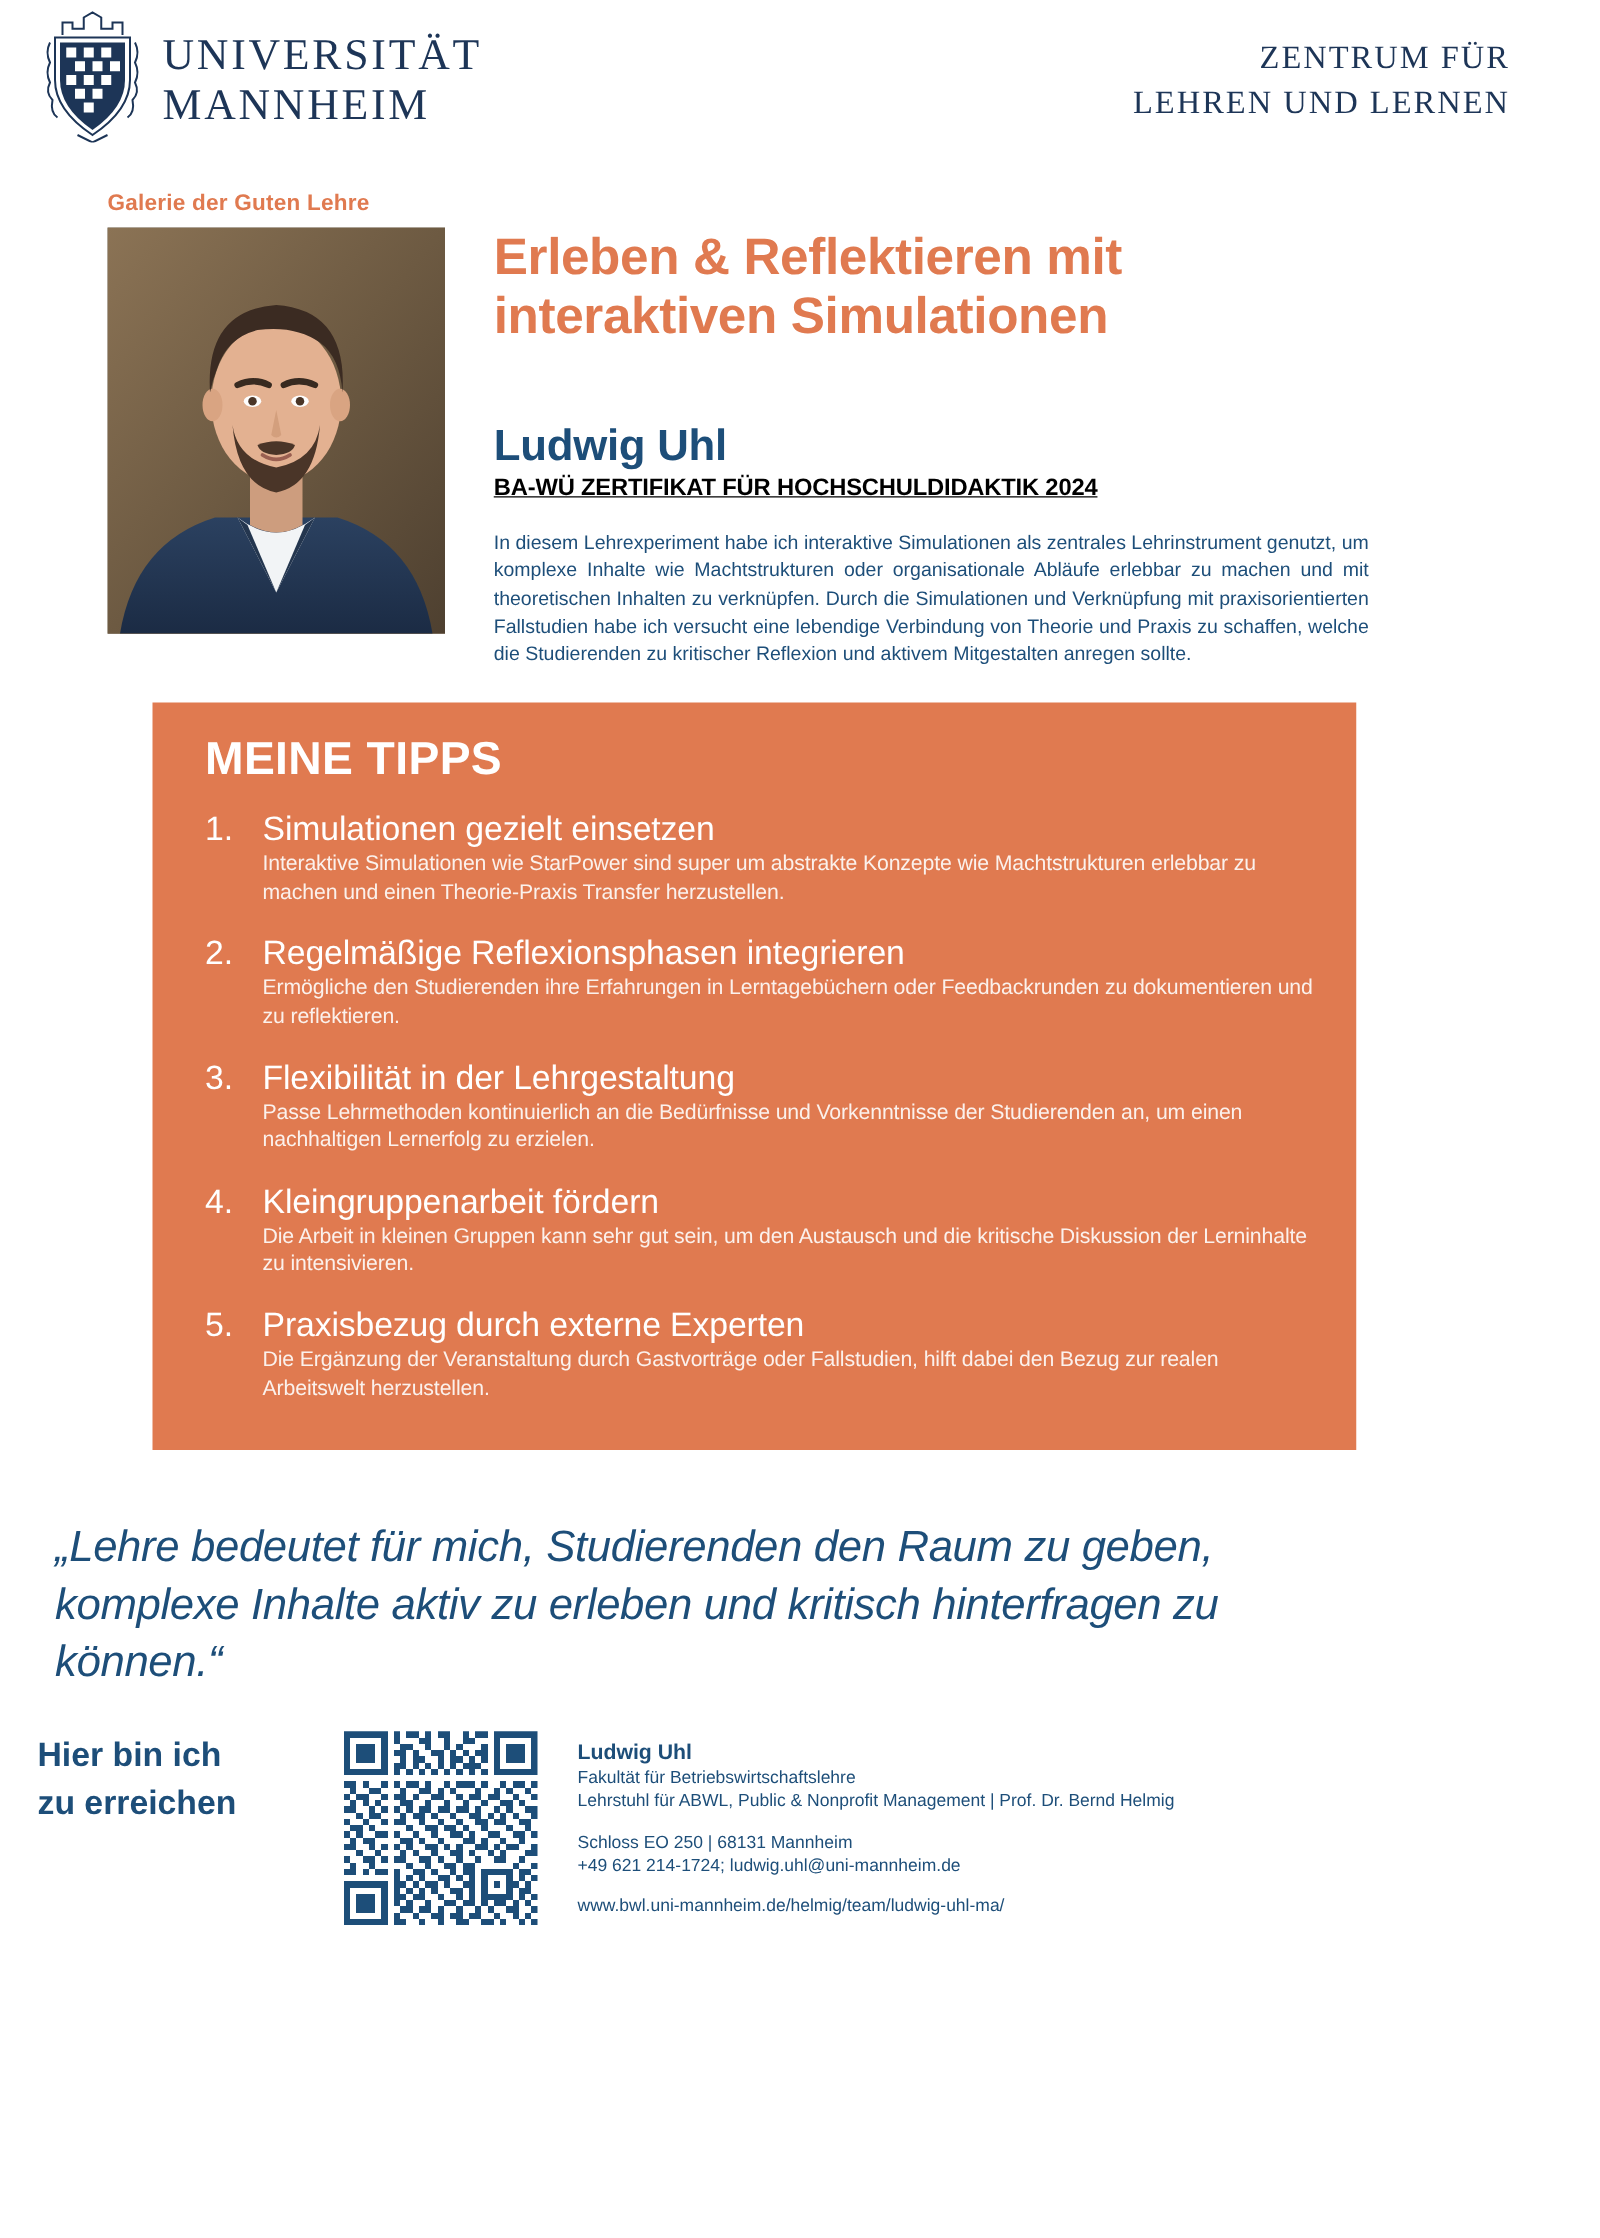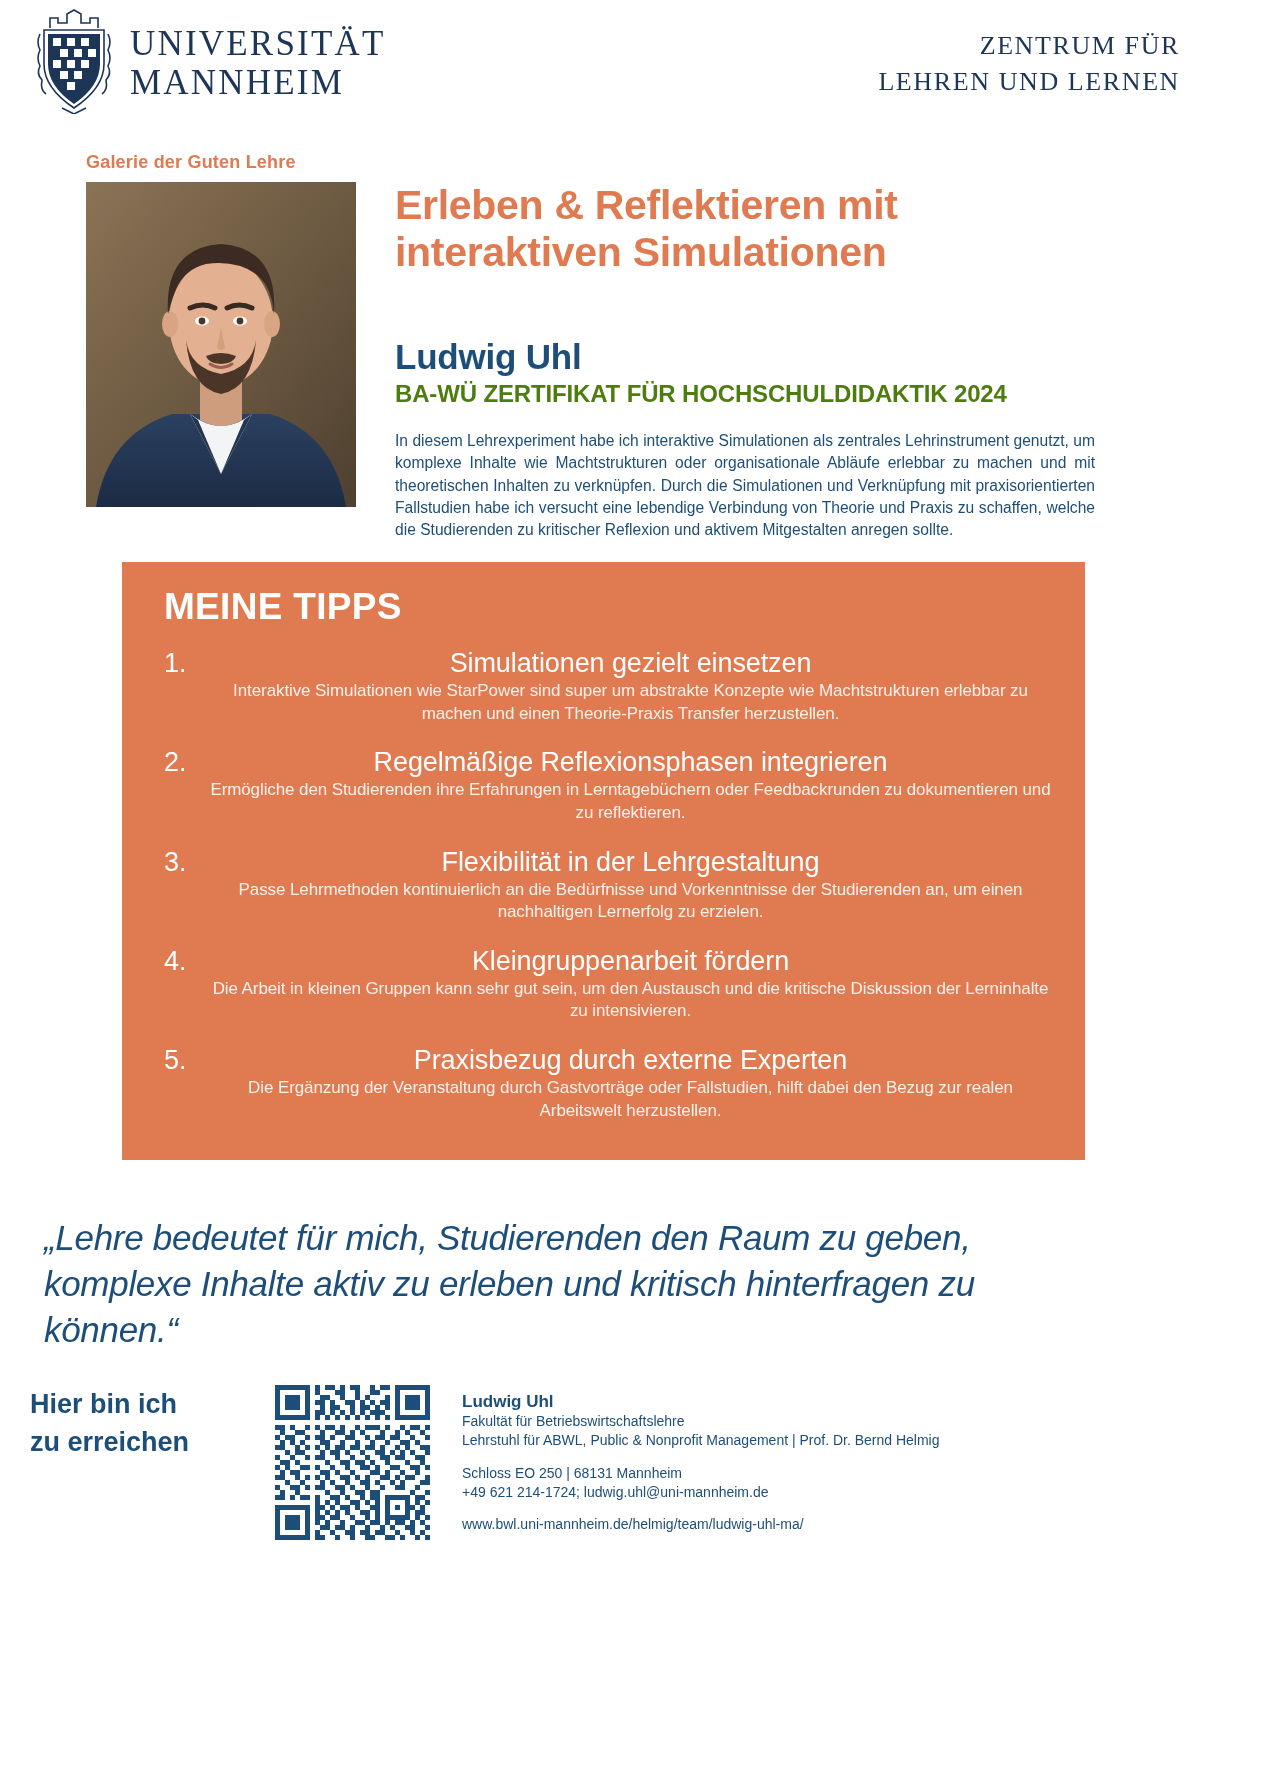--- a/index.html
+++ b/index.html
@@ -35,21 +35,21 @@
   .crest { width: 82px; height: 106px; flex: 0 0 auto; }
   .logo-words {
     font-family: "Liberation Serif", serif;
     color: #1d3557;
     font-size: 35px;
     line-height: 1.12;
     letter-spacing: 2.2px;
   }
   .zll {
     position: absolute;
-    right: 100px; top: 28px;
+    right: 72px; top: 28px;
     text-align: right;
     font-family: "Liberation Serif", serif;
     color: #1d3557;
     font-size: 26px;
     line-height: 1.38;
     letter-spacing: 1.6px;
   }
 
   
   .galerie-label {
@@ -85,24 +85,25 @@
   .person-name {
     margin-top: 64px;
     color: #1d4e79;
     font-weight: bold;
     font-size: 35px;
     line-height: 1.05;
     letter-spacing: -0.2px;
   }
   .person-cert {
     margin-top: 4px;
-    color: #4d7c0f;
-    font-weight: bold;
-    font-size: 24px;
+    color: #000000;
+    font-weight: bold;
+    font-size: 19px;
     letter-spacing: -0.15px;
+    text-decoration: underline;
   }
   .intro-body {
     margin-top: 22px;
     color: #1d4e79;
     font-size: 15.6px;
     line-height: 1.42;
     text-align: justify;
   }
 
   
@@ -126,21 +127,21 @@
     margin-bottom: 22px;
   }
   .tip:last-child { margin-bottom: 4px; }
   .tip-num {
     color: #ffffff;
     font-size: 27px;
     width: 46px;
     flex: 0 0 46px;
     line-height: 1.15;
   }
-  .tip-body { flex: 1 1 auto; text-align: center; }
+  .tip-body { flex: 1 1 auto; }
   .tip-title {
     color: #ffffff;
     font-size: 27px;
     line-height: 1.15;
     letter-spacing: -0.1px;
   }
   .tip-desc {
     color: #fbf1ec;
     font-size: 17px;
     line-height: 1.33;

